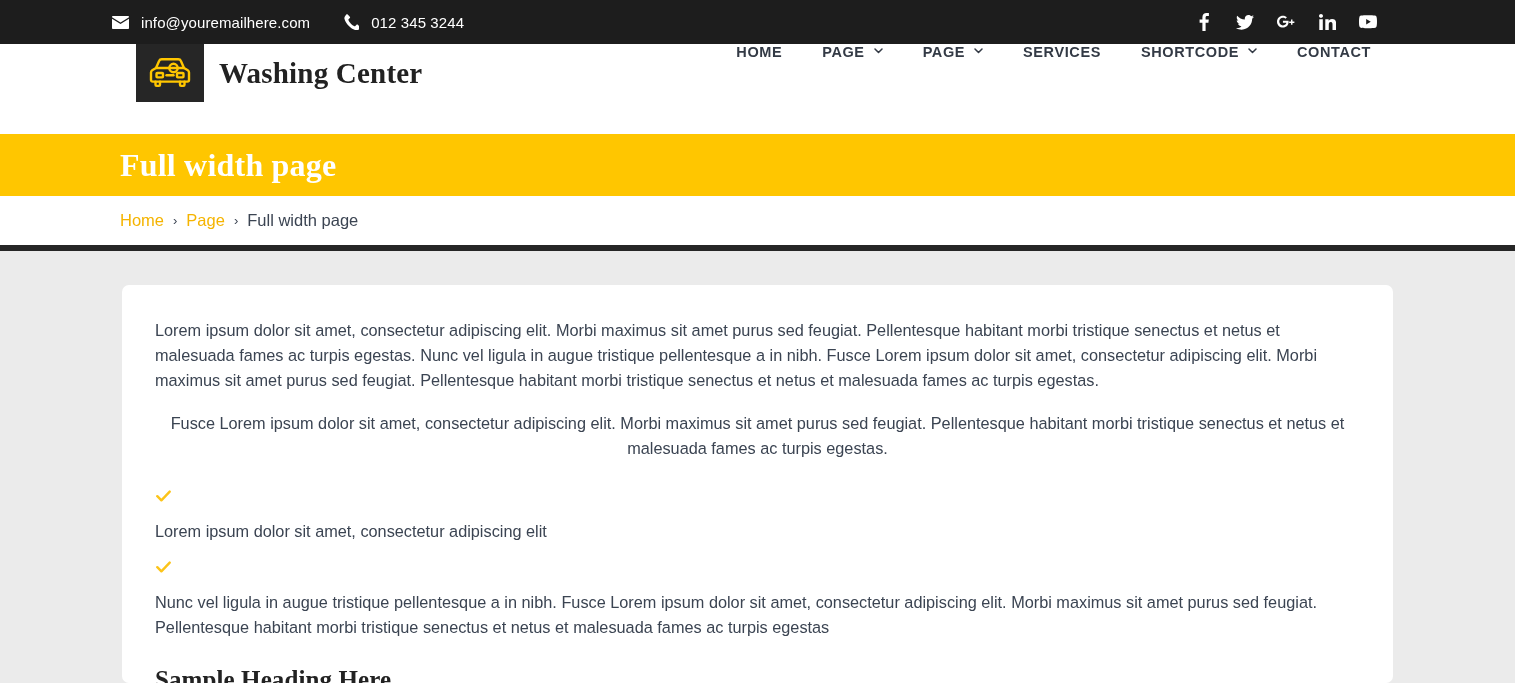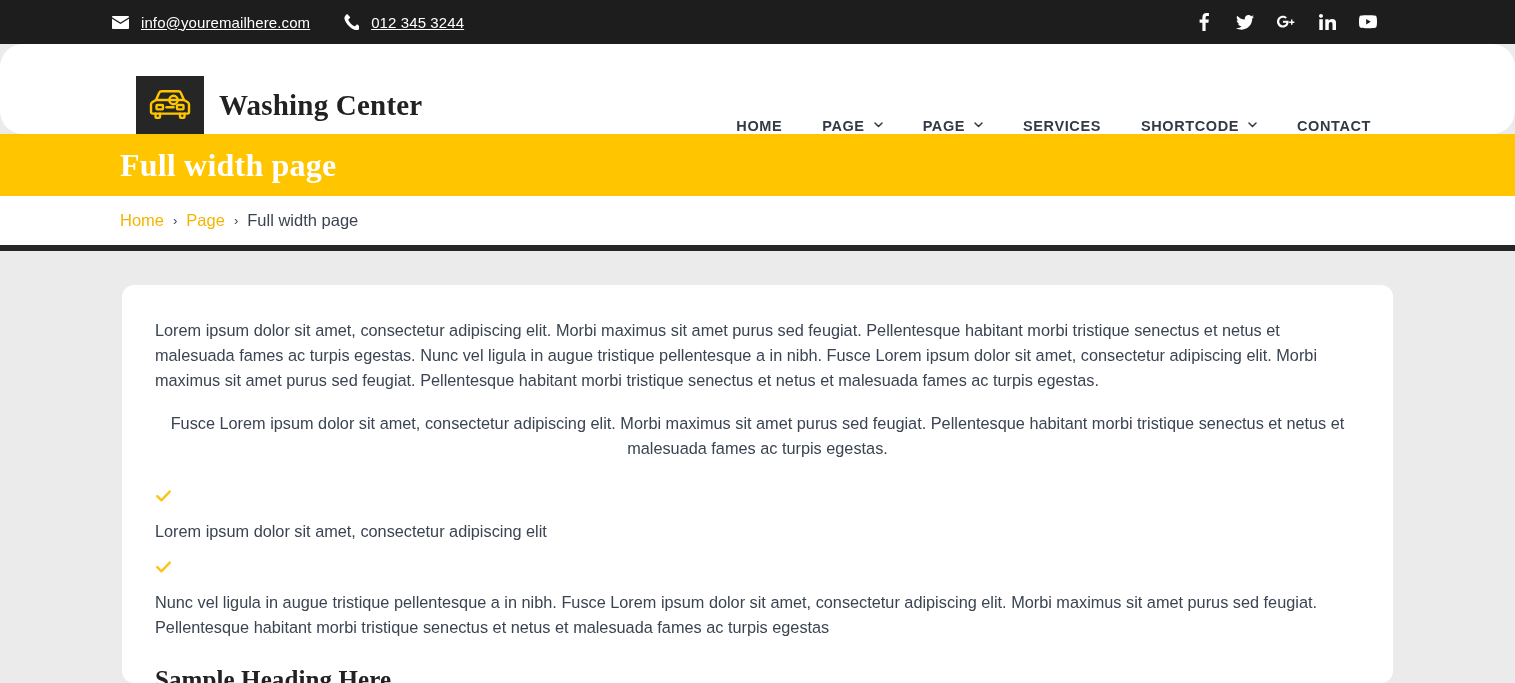--- a/index.html
+++ b/index.html
@@ -30,21 +30,20 @@
     gap: 32px;
     flex: 1;
   }
   .contact-item {
     display: flex;
     align-items: center;
     gap: 12px;
     color: #ffffff;
     font-size: 15px;
     letter-spacing: .1px;
-    text-decoration: underline;
   }
   .contact-item .ci-icon {
     display: inline-flex;
     align-items: center;
     justify-content: center;
     width: 17px;
     height: 17px;
     color: #ffffff;
   }
   .contact-item .ci-icon svg { display: block; }
@@ -62,23 +61,22 @@
     height: 18px;
     color: #ffffff;
   }
   .social-icon svg { display: block; }
 
   
   .header {
     height: 90px;
     background: #ffffff;
     display: flex;
-    align-items: flex-end;
+    align-items: flex-start;
     padding: 0 144px 0 136px;
-    border-radius: 23px;
   }
   .brand {
     display: flex;
     align-items: center;
     gap: 15px;
   }
   .logo-badge {
     width: 68px;
     height: 58px;
     background: #262626;
@@ -169,21 +167,21 @@
   }
 
   
   .page-body {
     background: #ebebeb;
     padding: 34px 122px 0 122px;
     height: 432px;
   }
   .content-card {
     background: #ffffff;
-    border-radius: 12px;
+    border-radius: 7px;
     padding: 33px 33px 10px 33px;
     height: 100%;
     overflow: hidden;
   }
 
   .para {
     font-size: 16.3px;
     line-height: 25px;
     color: #3b4452;
     margin-bottom: 18px;

